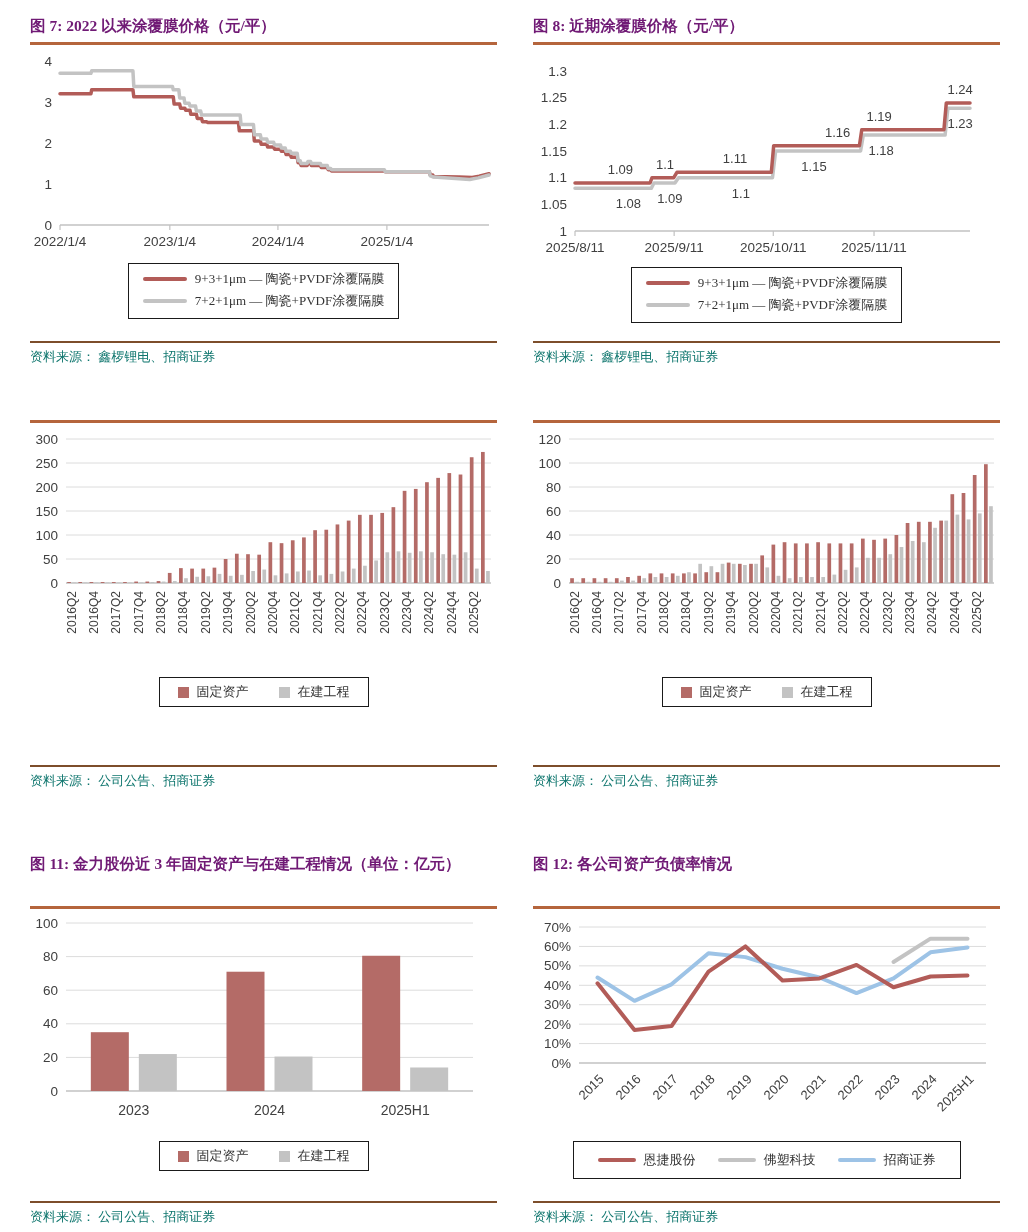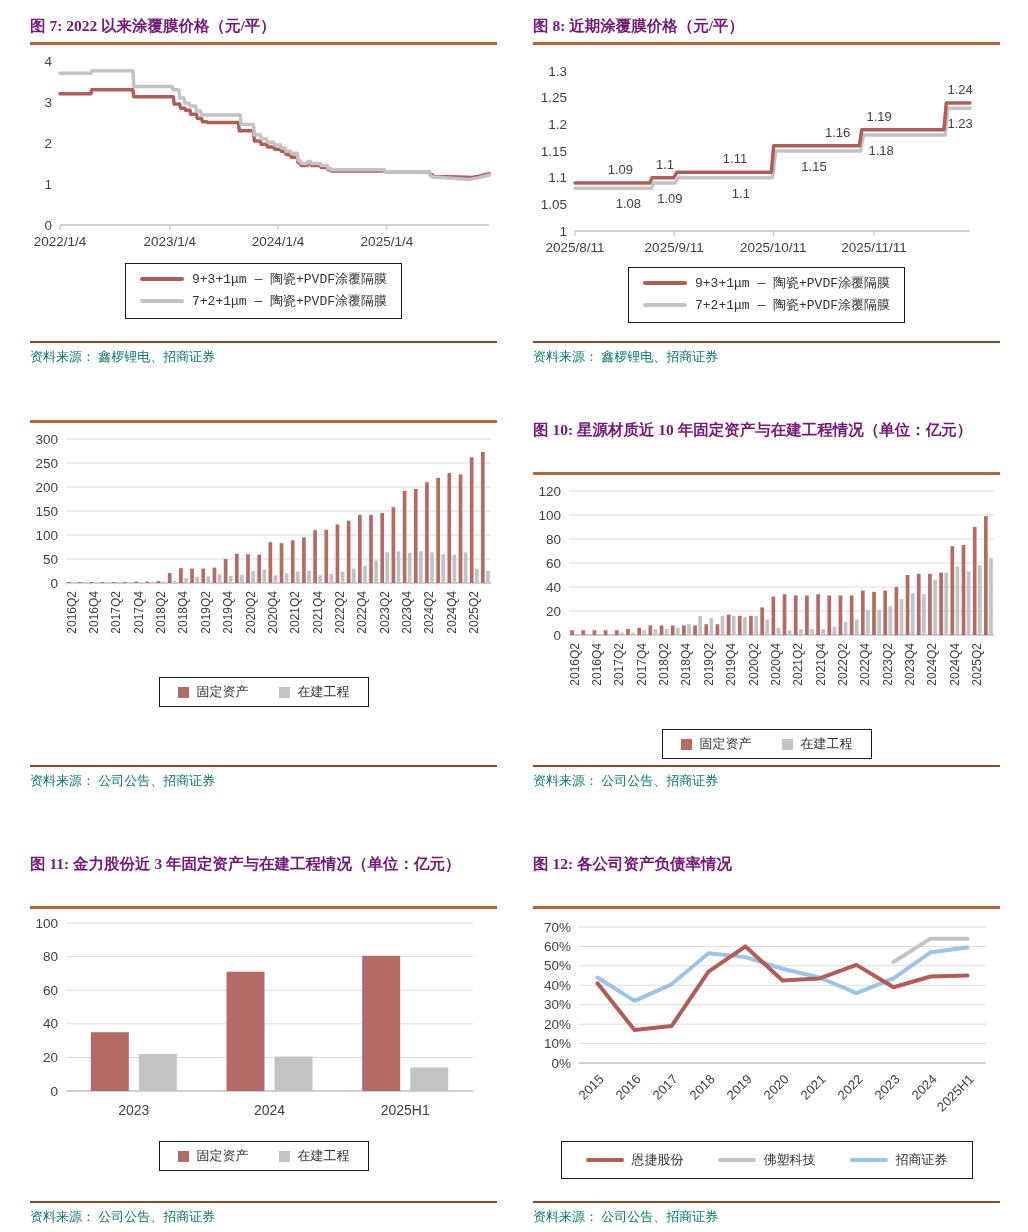--- a/index.html
+++ b/index.html
@@ -26,27 +26,27 @@
   svg{overflow:visible;display:block;}
   svg text{font-family:"Liberation Sans",sans-serif;}
   .legend-row{display:flex;justify-content:center;}
   .fig7 .legend-row,.fig8 .legend-row{margin-top:10px;}
   .fig9 .legend-row,.fig10 .legend-row{margin-top:6px;}
   .fig11 .legend-row{margin-top:14px;}
   .fig12 .legend-row{margin-top:8px;}
   .legend-box{border:1.6px solid #1a1a1a;background:#fff;display:flex;align-items:flex-start;}
   .legend-box.stack{flex-direction:column;gap:4px;padding:6px 14px 8px;}
   .legend-box.rowsq{flex-direction:row;gap:30px;padding:5px 18px;align-items:center;}
-  .legend-box.row12{flex-direction:row;gap:34px;padding:9px 24px;align-items:center;}
+  .legend-box.row12{flex-direction:row;gap:22px;padding:9px 24px;align-items:center;}
   .lg-item{display:flex;align-items:center;gap:8px;}
   .sw-line{display:inline-block;width:44px;height:4px;border-radius:2px;}
   .row12 .sw-line{width:38px;}
   .sw-sq{display:inline-block;width:11px;height:11px;}
   .lg-label{font-size:13px;color:#333;font-family:"Liberation Serif",serif;}
-  .stack .lg-label{font-family:Liberation Mono, monospace;font-size:13px;}
+  .stack .lg-label{font-family:Liberation Serif, serif;font-size:13px;}
   .src{margin-top:auto;border-top:2px solid #7D4E2B;padding-top:5px;
        font-family:"Liberation Serif",serif;font-size:13px;color:#0f766e;}
 </style>
 </head>
 <body>
 
 <div class="page">
 
   <div class="row row1">
     <section class="fig fig7">
@@ -267,21 +267,20 @@
             </div>
             <div class="lg-item">
               <span class="sw-sq" style="background: rgb(195, 195, 195);"></span>
               <span class="lg-label">在建工程</span>
             </div>
           </div>
         </div>
       <div class="src">资料来源： 公司公告、招商证券</div>
     </section>
     <section class="fig fig10">
-      <div class="fig-head">图 10: 星源材质近 10 年固定资产与在建工程情况（单位：亿元）</div>
       <div class="title-rule"></div>
       <div class="plot">
           <svg width="467" height="238">
             <text x="28" y="154.5" text-anchor="end" font-size="13.5" fill="#404040">0</text>
             <line x1="36" x2="461" y1="126" y2="126" stroke="#DCDCDC" stroke-width="1"></line>
             <text x="28" y="130.5" text-anchor="end" font-size="13.5" fill="#404040">20</text>
             <line x1="36" x2="461" y1="102" y2="102" stroke="#DCDCDC" stroke-width="1"></line>
             <text x="28" y="106.5" text-anchor="end" font-size="13.5" fill="#404040">40</text>
             <line x1="36" x2="461" y1="78" y2="78" stroke="#DCDCDC" stroke-width="1"></line>
             <text x="28" y="82.5" text-anchor="end" font-size="13.5" fill="#404040">60</text>

